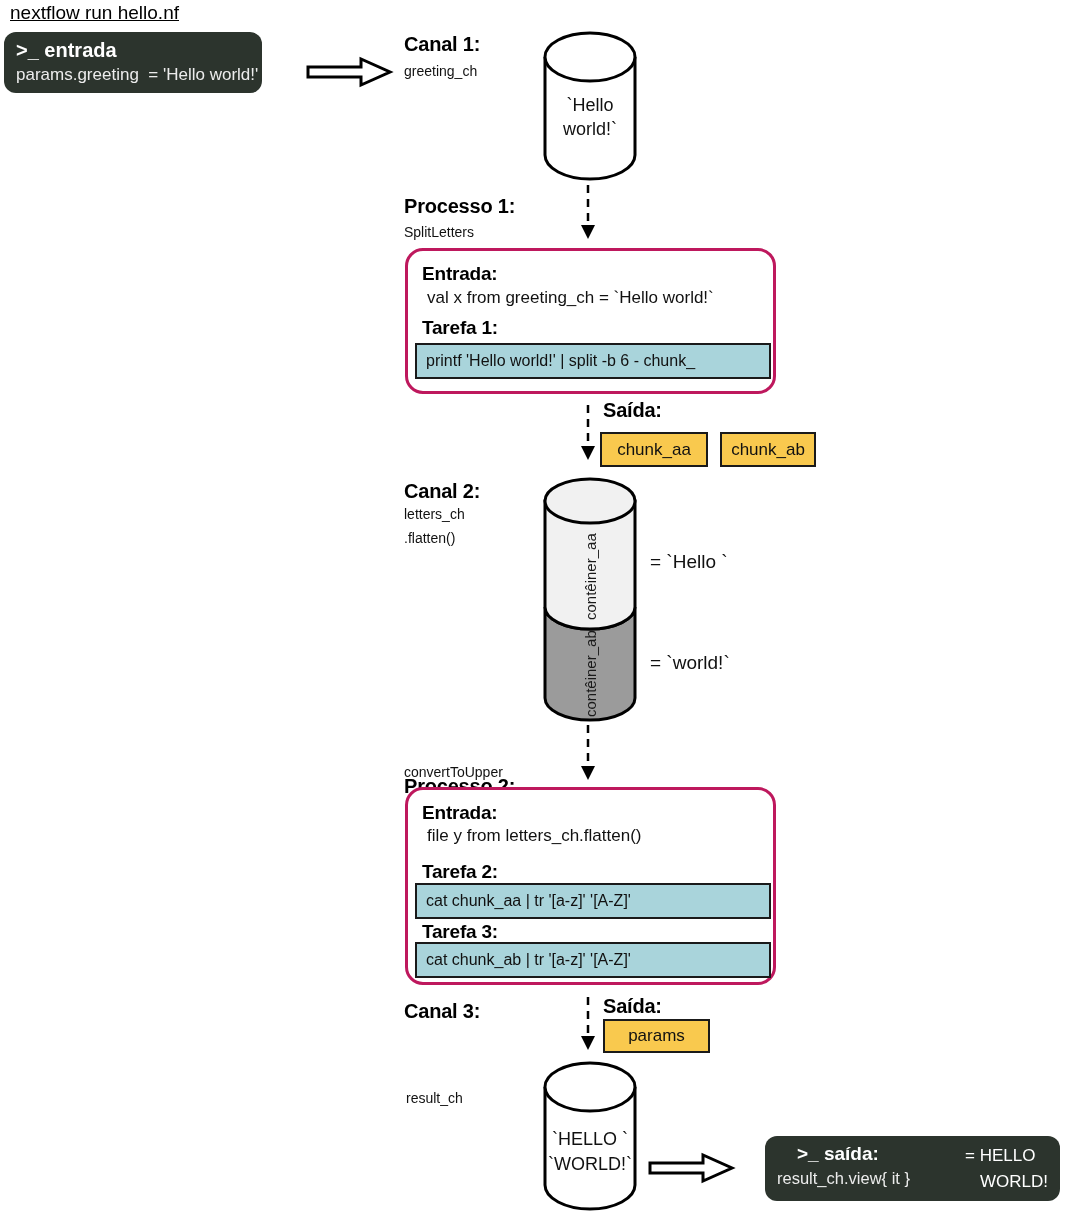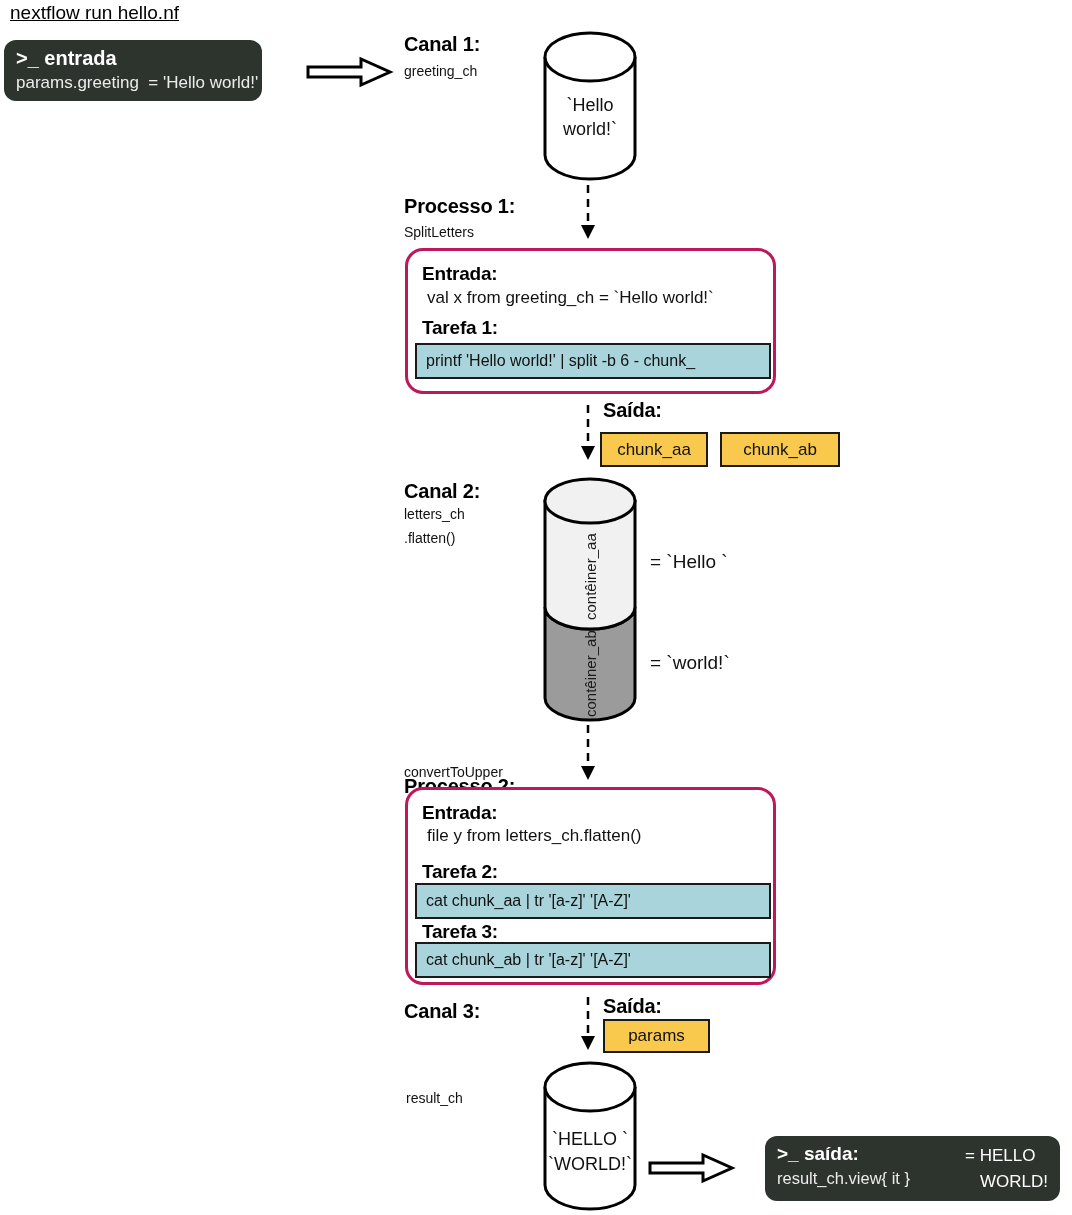--- a/index.html
+++ b/index.html
@@ -36,21 +36,21 @@
   svg text{font-family:"Liberation Sans","DejaVu Sans",sans-serif;}
   .term-row{display:flex;justify-content:space-between;align-items:flex-start;}
 </style>
 </head>
 <body>
 
 <div id="canvas">
 
   <div class="abs body-text" style="left:10px;top:2px;font-size:19px;color:#000;text-decoration:underline;">nextflow run hello.nf</div>
 
-  <div class="abs terminal" style="left:4px;top:40px;width:258px;height:61px;">
+  <div class="abs terminal" style="left:4px;top:32px;width:258px;height:61px;">
     <div class="t-title"><span>&gt;_</span><span> entrada</span></div>
     <div class="t-code">params.greeting  = 'Hello world!'</div>
   </div>
 
   <svg class="abs" style="left:306px;top:55px;" width="88" height="34">
     <polygon points="2,12 55,12 55,4 84,17 55,30 55,22 2,22" fill="#ffffff" stroke="#000000" stroke-width="3" stroke-linejoin="miter"></polygon>
   </svg>
 
   <div class="abs h-label" style="left:404px;top:33px;">Canal 1:</div>
   <div class="abs sub-label" style="left:404px;top:63px;">greeting_ch</div>
@@ -76,21 +76,21 @@
     <div class="abs inner-label" style="left:14px;top:66px;">Tarefa 1:</div>
     <div class="abs code-box" style="left:7px;top:92px;width:356px;height:36px;">printf 'Hello world!' | split -b 6 - chunk_</div>
   </div>
 
   <div class="abs h-label" style="left:603px;top:399px;">Saída:</div>
   <svg class="abs" style="left:578px;top:404px;" width="20" height="56">
     <line x1="10" y1="1" x2="10" y2="42" stroke="#000" stroke-width="2.5" stroke-dasharray="8,6"></line>
     <polygon points="3,42 17,42 10,56" fill="#000"></polygon>
   </svg>
   <div class="abs out-box" style="left:600px;top:432px;width:108px;height:35px;">chunk_aa</div>
-  <div class="abs out-box" style="left:720px;top:432px;width:120px;height:35px;">chunk_ab</div>
+  <div class="abs out-box" style="left:720px;top:432px;width:96px;height:35px;">chunk_ab</div>
 
   <div class="abs h-label" style="left:404px;top:480px;">Canal 2:</div>
   <div class="abs sub-label" style="left:404px;top:506px;">letters_ch</div>
   <div class="abs sub-label" style="left:404px;top:530px;">.flatten()</div>
 
   <svg class="abs" style="left:542px;top:474px;" width="96" height="250">
     <path d="M 3 133 L 3 224 A 45 22 0 0 0 93 224 L 93 133 A 45 22 0 0 1 3 133 Z" fill="#9b9b9b" stroke="#000000" stroke-width="3"></path>
     <path d="M 3 27 L 3 133 A 45 22 0 0 0 93 133 L 93 27 Z" fill="#f1f1f1" stroke="#000000" stroke-width="3"></path>
     <ellipse cx="48" cy="27" rx="45" ry="22" fill="#f1f1f1" stroke="#000000" stroke-width="3"></ellipse>
     <text transform="translate(54,146) rotate(-90)" font-size="15" fill="#1a1a1a">contêiner_aa</text>
@@ -134,21 +134,21 @@
     <text x="48" y="110" text-anchor="middle" font-size="18" fill="#111">`WORLD!`</text>
   </svg>
 
   <svg class="abs" style="left:648px;top:1151px;" width="88" height="34">
     <polygon points="2,12 55,12 55,4 84,17 55,30 55,22 2,22" fill="#ffffff" stroke="#000000" stroke-width="3" stroke-linejoin="miter"></polygon>
   </svg>
 
   <div class="abs terminal" style="left:765px;top:1136px;width:295px;height:65px;">
     <div class="term-row">
       <div>
-        <div class="t-title" style="font-size:19px;"><span>&gt;_</span><span> saída:</span></div>
+        <div class="t-title" style="font-size:19px;margin-left:20px;"><span>&gt;_</span><span> saída:</span></div>
         <div class="t-code" style="font-size:16.5px;margin-top:4px;">result_ch.view{ it }</div>
       </div>
       <div style="text-align:left;padding-top:3px;">
         <div style="font-size:17px;color:#fff;white-space:pre;">= HELLO</div>
         <div style="font-size:17px;color:#fff;white-space:pre;padding-left:15px;margin-top:6px;">WORLD!</div>
       </div>
     </div>
   </div>
 
 </div>

